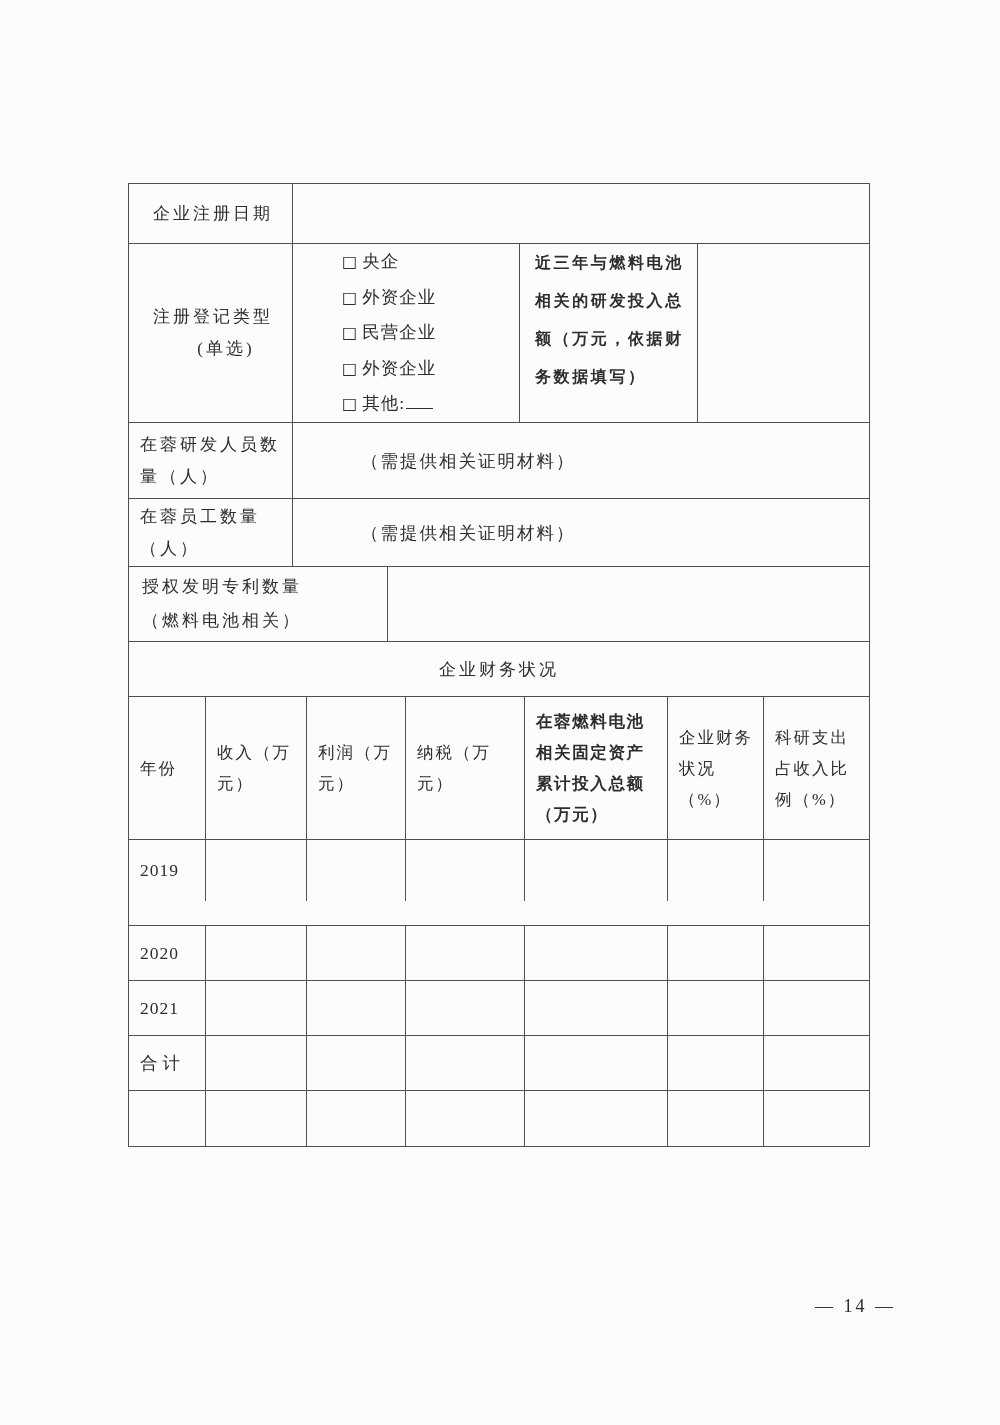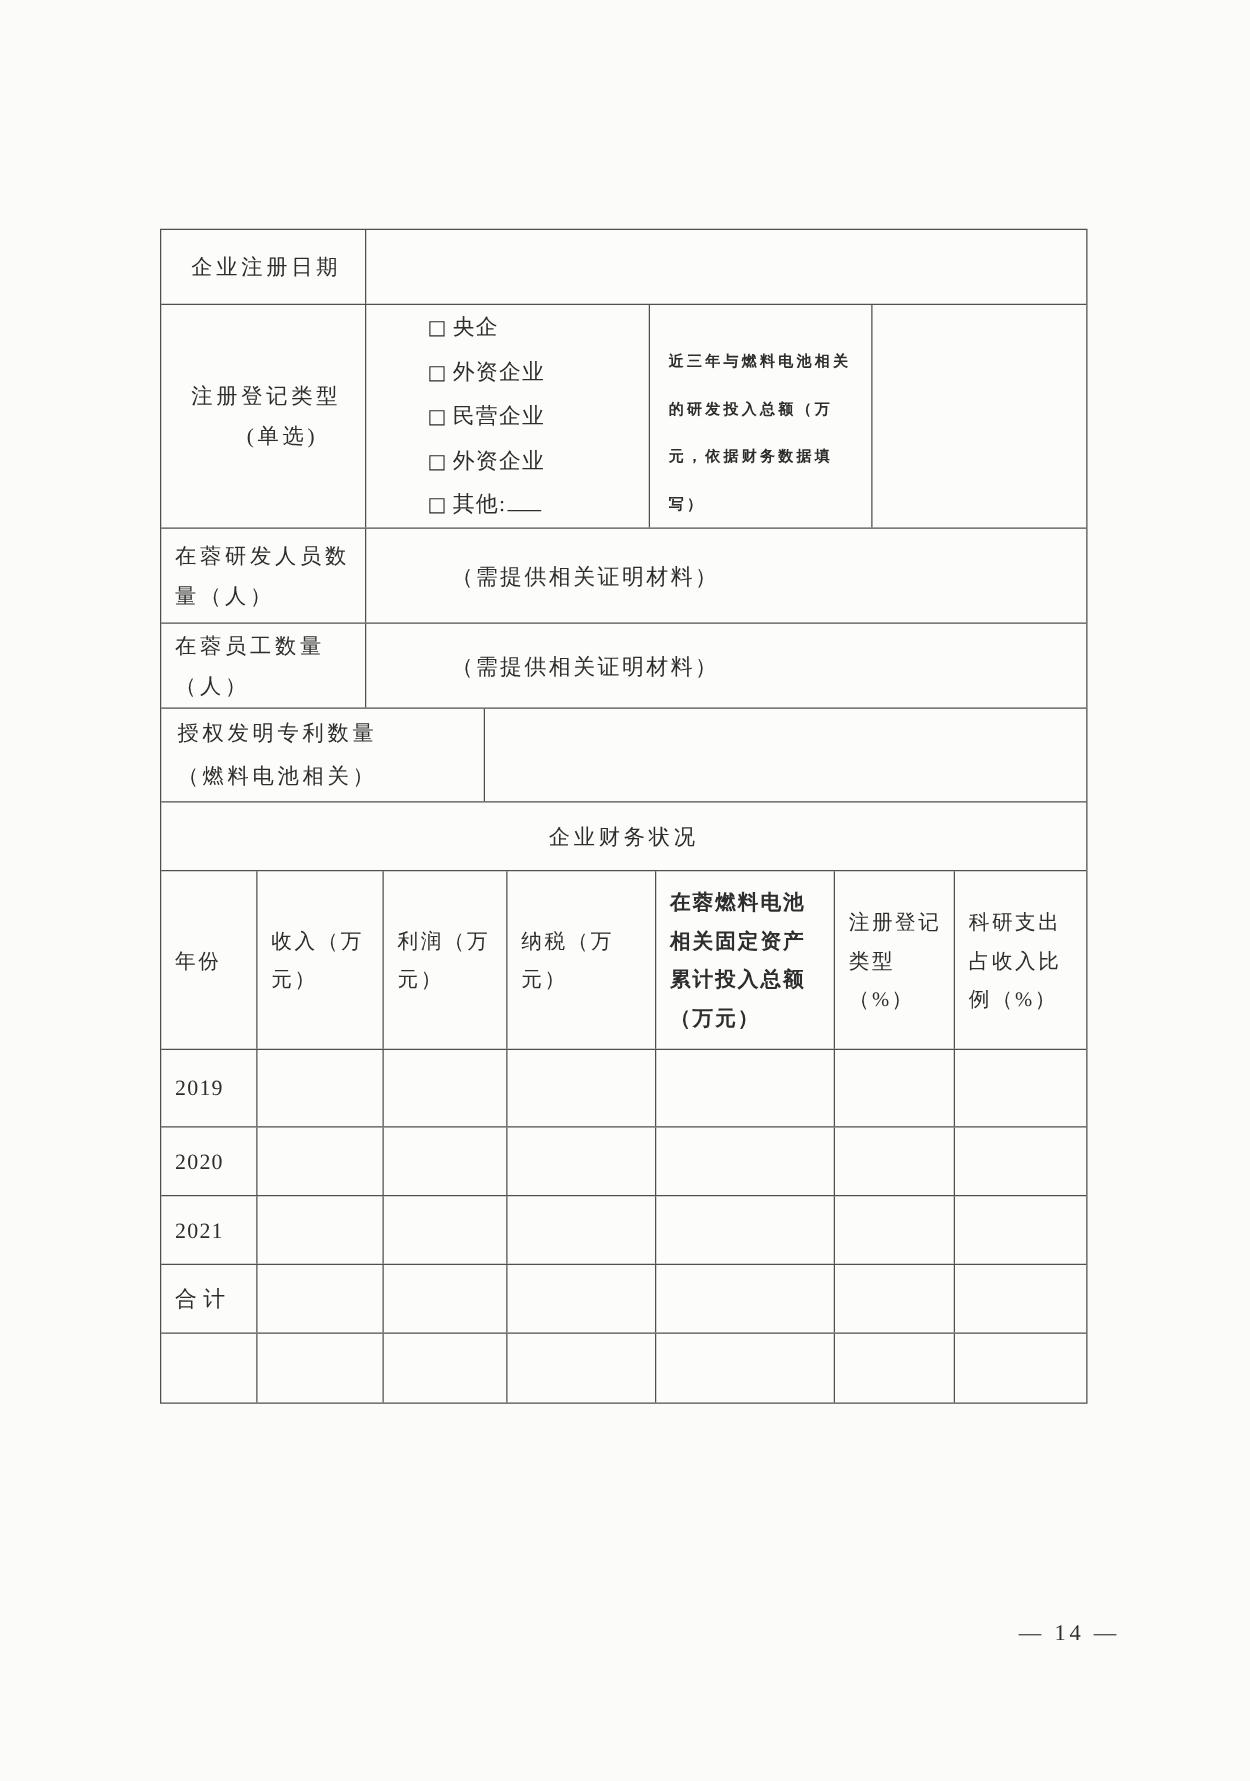--- a/index.html
+++ b/index.html
@@ -24,21 +24,21 @@
   .flex1{flex:1;}
 
   
   .r-regdate{height:59px;}
   .r-regtype{height:179px;}
   .r-rdstaff{height:76px;}
   .r-emp{height:68px;}
   .r-patent{height:75px;}
   .r-fintitle{height:55px;}
   .r-finhead{height:143px;}
-  .r-f1{height:62px;} .r-f2{height:55px;} .r-f3{height:55px;}
+  .r-f1{height:62px;} .r-f2{height:55px;margin-top:24px;} .r-f3{height:55px;}
   .r-f4{height:55px;} .r-f5{height:56px;}
 
   
   .w-label{width:163px;align-items:center;}
   .w-check{width:227px;}
   .w-invest{width:178px;}
   .w-patlabel{width:258px;}
   .w-year{width:76px;}
   .w-inc{width:101px;}
   .w-prof{width:99px;}
@@ -65,23 +65,23 @@
   .cb-box{
     font-family:"DejaVu Sans",sans-serif;
     font-size:16px;margin-right:4px;
   }
   .fill-blank{
     display:inline-block;width:27px;height:1px;
     border-bottom:1.5px solid #2d2d2d;
     margin-left:1px;vertical-align:baseline;
   }
   .invest-cell{
-    display:flex;align-items:flex-end;
+    display:flex;align-items:flex-start;
     padding:0 10px 0 15px;
-    font-size:12px;font-weight:bold;letter-spacing:2.6px;line-height:38px;
+    font-size:16px;font-weight:bold;letter-spacing:2.6px;line-height:38px;
   }
   .note-cell{
     display:flex;align-items:center;
     padding-left:68px;font-size:17.5px;letter-spacing:2px;
   }
   .fin-title-cell{
     display:flex;align-items:center;justify-content:center;
     font-size:17px;letter-spacing:3px;width:100%;
   }
   .fin-head-cell{
@@ -171,21 +171,21 @@
     <div class="row r-fintitle">
       <div class="cell flex1 fin-title-cell">企业财务状况</div>
     </div>
 
     <div class="row r-finhead">
       <div class="cell w-year fin-head-cell">年份</div>
       <div class="cell w-inc fin-head-cell">收入（万元）</div>
       <div class="cell w-prof fin-head-cell">利润（万元）</div>
       <div class="cell w-tax fin-head-cell">纳税（万元）</div>
       <div class="cell w-fixed fin-head-cell fin-head-bold">在蓉燃料电池相关固定资产累计投入总额（万元）</div>
-      <div class="cell w-debt fin-head-cell">注册登记类型（%）</div>
+      <div class="cell w-debt fin-head-cell">企业财务状况（%）</div>
       <div class="cell flex1 fin-head-cell">科研支出占收入比例（%）</div>
     </div>
 
     <div class="row r-f1">
       <div class="cell w-year year-cell">2019</div>
       <div class="cell w-inc"></div>
       <div class="cell w-prof"></div>
       <div class="cell w-tax"></div>
       <div class="cell w-fixed"></div>
       <div class="cell w-debt"></div>

